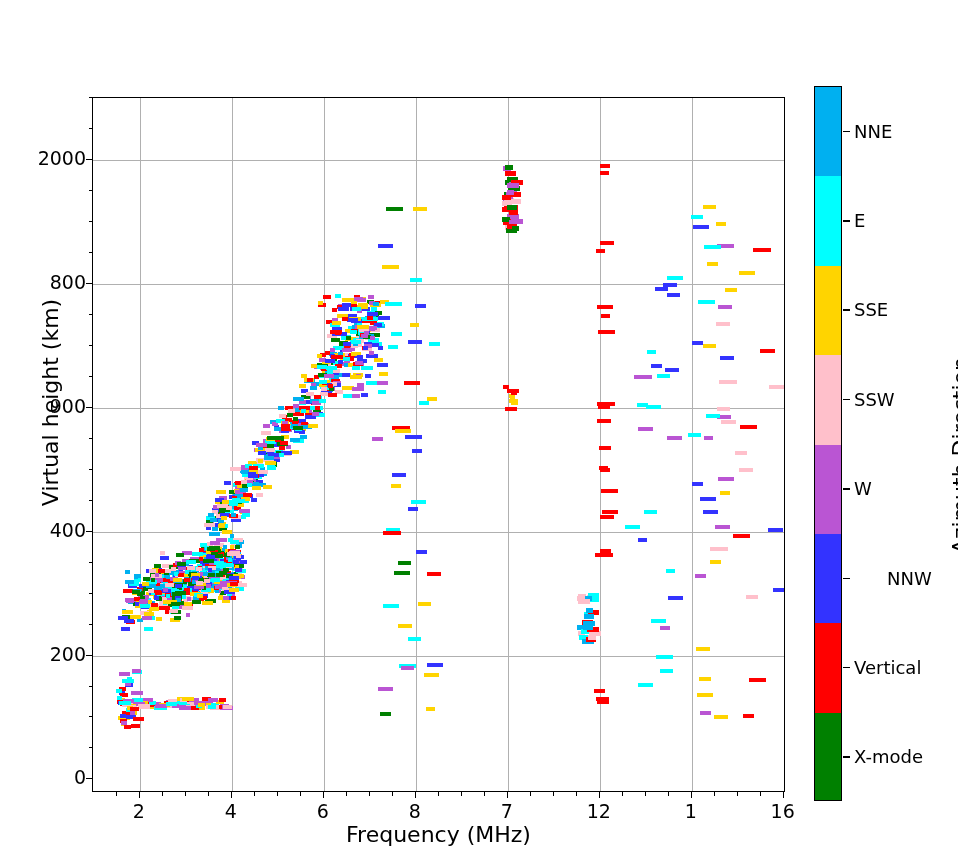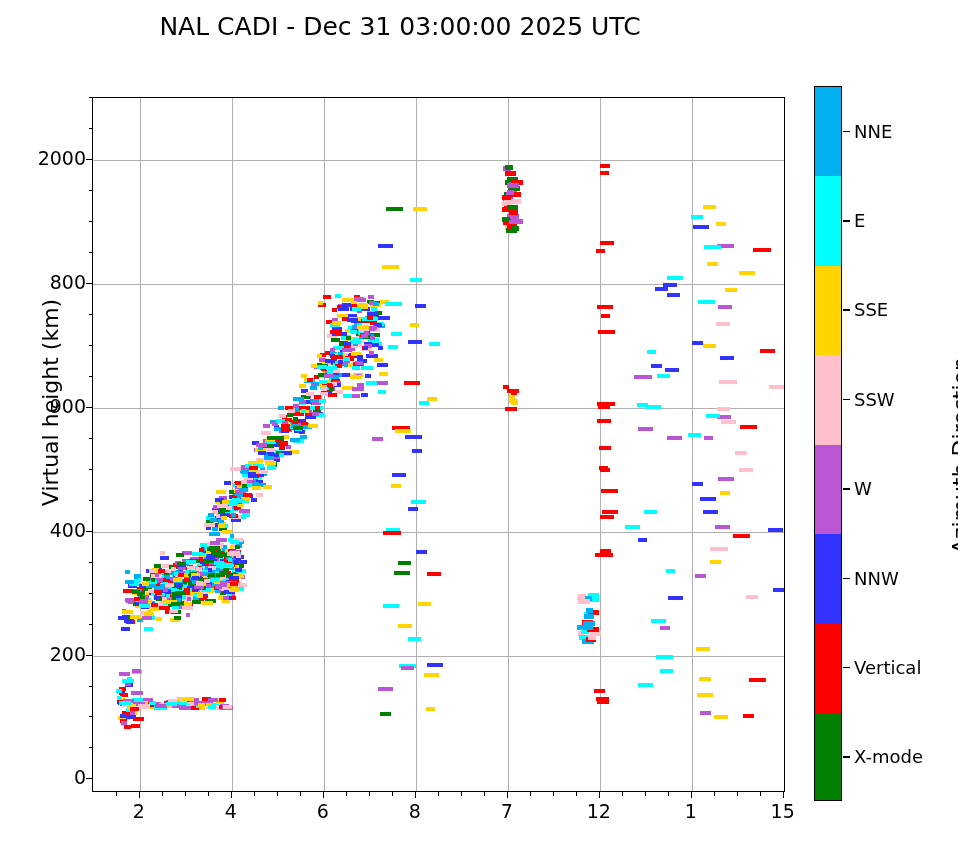--- a/index.html
+++ b/index.html
@@ -155,21 +155,20 @@
     color: #000;
     transform: rotate(-90deg);
     transform-origin: center center;
   }
 </style>
 </head>
 <body>
 
 <div id="figure">
 
-  <div id="plot-title">NAL CADI - Dec 31 03:00:00 2025 UTC</div>
 
   <div id="axes-area">
     <div id="grid-layer">
         <div class="gridline-v" style="left: 46.9px;"></div>
         <div class="gridline-v" style="left: 138.9px;"></div>
         <div class="gridline-v" style="left: 230.8px;"></div>
         <div class="gridline-v" style="left: 322.8px;"></div>
         <div class="gridline-v" style="left: 414.8px;"></div>
         <div class="gridline-v" style="left: 506.8px;"></div>
         <div class="gridline-v" style="left: 598.7px;"></div>
@@ -1674,21 +1673,21 @@
       <div class="tick-x minor" style="left: 736.7px;"></div>
       <div class="tick-x minor" style="left: 759.7px;"></div>
       <div class="tick-x" style="left: 782.7px;"></div>
       <div class="ticklabel-x" style="left: 108.9px;">2</div>
       <div class="ticklabel-x" style="left: 200.9px;">4</div>
       <div class="ticklabel-x" style="left: 292.8px;">6</div>
       <div class="ticklabel-x" style="left: 384.8px;">8</div>
       <div class="ticklabel-x" style="left: 476.8px;">7</div>
       <div class="ticklabel-x" style="left: 568.8px;">12</div>
       <div class="ticklabel-x" style="left: 660.7px;">1</div>
-      <div class="ticklabel-x" style="left: 752.7px;">15</div>
+      <div class="ticklabel-x" style="left: 752.7px;">16</div>
       <div class="tick-y" style="top: 778.4px;"></div>
       <div class="tick-y minor" style="top: 747.4px;"></div>
       <div class="tick-y minor" style="top: 716.4px;"></div>
       <div class="tick-y minor" style="top: 685.5px;"></div>
       <div class="tick-y" style="top: 654.5px;"></div>
       <div class="tick-y minor" style="top: 623.5px;"></div>
       <div class="tick-y minor" style="top: 592.5px;"></div>
       <div class="tick-y minor" style="top: 561.6px;"></div>
       <div class="tick-y" style="top: 530.6px;"></div>
       <div class="tick-y minor" style="top: 499.6px;"></div>
@@ -1706,20 +1705,21 @@
       <div class="tick-y minor" style="top: 128px;"></div>
       <div class="tick-y minor" style="top: 97px;"></div>
       <div class="ticklabel-y" style="top: 766.4px;">0</div>
       <div class="ticklabel-y" style="top: 642.5px;">200</div>
       <div class="ticklabel-y" style="top: 518.6px;">400</div>
       <div class="ticklabel-y" style="top: 394.7px;">900</div>
       <div class="ticklabel-y" style="top: 270.8px;">800</div>
       <div class="ticklabel-y" style="top: 146.9px;">2000</div>
     </div>
 
+  <div id="xlabel">Frequency (MHz)</div>
   <div id="ylabel">Virtual height (km)</div>
 
   <div id="colorbar">
       <div class="cb-seg" style="background: rgb(0, 176, 240); height: 89.38px;"></div>
       <div class="cb-seg" style="background: rgb(0, 255, 255); height: 89.38px;"></div>
       <div class="cb-seg" style="background: rgb(255, 212, 0); height: 89.38px;"></div>
       <div class="cb-seg" style="background: rgb(255, 192, 203); height: 89.38px;"></div>
       <div class="cb-seg" style="background: rgb(186, 85, 211); height: 89.38px;"></div>
       <div class="cb-seg" style="background: rgb(51, 51, 255); height: 89.38px;"></div>
       <div class="cb-seg" style="background: rgb(255, 0, 0); height: 89.38px;"></div>
@@ -1730,21 +1730,21 @@
       <div class="cb-label" style="top: 130.7px;">NNE</div>
       <div class="cb-tick" style="top: 220.1px;"></div>
       <div class="cb-label" style="top: 220.1px;">E</div>
       <div class="cb-tick" style="top: 309.4px;"></div>
       <div class="cb-label" style="top: 309.4px;">SSE</div>
       <div class="cb-tick" style="top: 398.8px;"></div>
       <div class="cb-label" style="top: 398.8px;">SSW</div>
       <div class="cb-tick" style="top: 488.2px;"></div>
       <div class="cb-label" style="top: 488.2px;">W</div>
       <div class="cb-tick" style="top: 577.6px;"></div>
-      <div class="cb-label" style="top: 577.6px;">NNW</div>
+      <div class="cb-label" style="top: 577.6px; margin-left: 33px;">NNW</div>
       <div class="cb-tick" style="top: 666.9px;"></div>
       <div class="cb-label" style="top: 666.9px;">Vertical</div>
       <div class="cb-tick" style="top: 756.3px;"></div>
       <div class="cb-label" style="top: 756.3px;">X-mode</div>
     </div>
   <div id="cblabel">Azimuth Direction</div>
 
 </div>
 
 </body></html>

